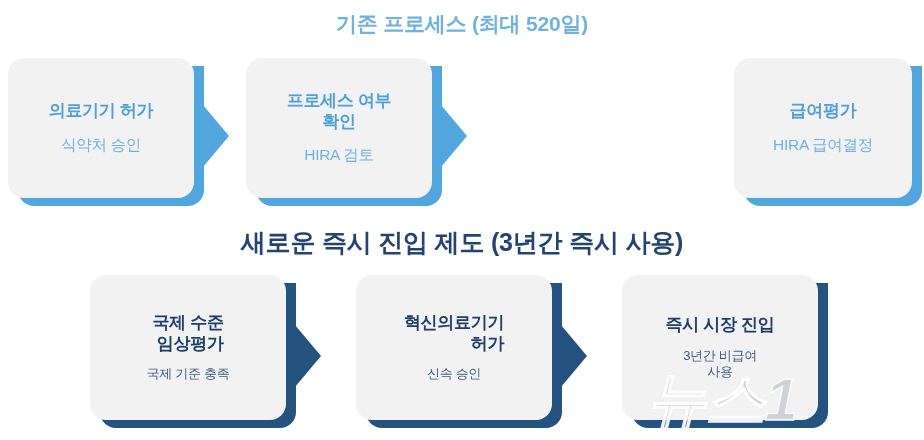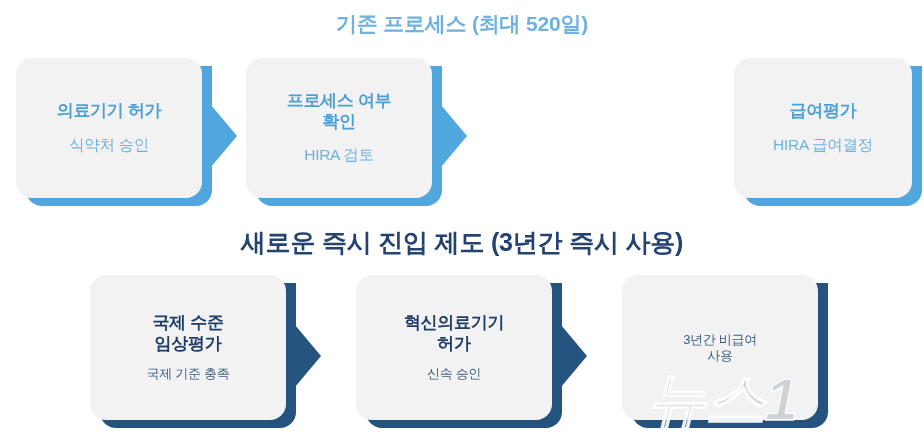--- a/index.html
+++ b/index.html
@@ -104,21 +104,21 @@
 
   
   .theme-legacy .plate { background: #51A6DE; }
   .theme-legacy .arrow-head { border-left: 26px solid #51A6DE; }
   .theme-legacy .card-title { color: #4E9FD6; font-size: 17px; margin-bottom: 14px; }
   .theme-legacy .card-sub   { color: #6FB2DF; font-size: 15.5px; }
 
   
   .theme-new .plate { background: #25537F; }
   .theme-new .arrow-head { border-left: 26px solid #25537F; }
-  .theme-new .card-title { color: #1F3D68; font-size: 17px; margin-bottom: 12px; }
+  .theme-new .card-title { color: #1F3D68; font-size: 17px; margin-bottom: 12px; text-align: right; }
   .theme-new .card-sub   { color: #3E5C80; font-size: 13px; }
 
   
   #watermark {
     position: absolute;
     right: 6px;
     bottom: 10px;
     font-size: 60px;
     font-weight: bold;
     font-style: italic;
@@ -132,21 +132,21 @@
 </style>
 </head>
 <body>
 
 <div id="canvas">
 
   <div class="section-title" id="title-legacy">기존 프로세스 (최대 520일)</div>
 
   <div class="row" id="row-legacy">
 
-    <div class="step theme-legacy" style="left:16px; width:186px; height:140px;">
+    <div class="step theme-legacy" style="left:8px; width:186px; height:140px;">
       <div class="plate">
         <div class="arrow-head"></div>
       </div>
       <div class="card">
         <div class="card-title">의료기기 허가</div>
         <div class="card-sub">식약처 승인</div>
       </div>
     </div>
 
     <div class="step theme-legacy" style="left:246px; width:186px; height:140px;">
@@ -197,20 +197,21 @@
 허가</div>
         <div class="card-sub">신속 승인</div>
       </div>
     </div>
 
     <div class="step theme-new no-arrow" style="left:622px; width:196px; height:145px;">
       <div class="plate">
         
       </div>
       <div class="card">
+        <div class="card-title">즉시 시장 진입</div>
         <div class="card-sub">3년간 비급여
 사용</div>
       </div>
     </div>
 
   </div>
 
   <div id="watermark">뉴스1</div>
 
 </div>

